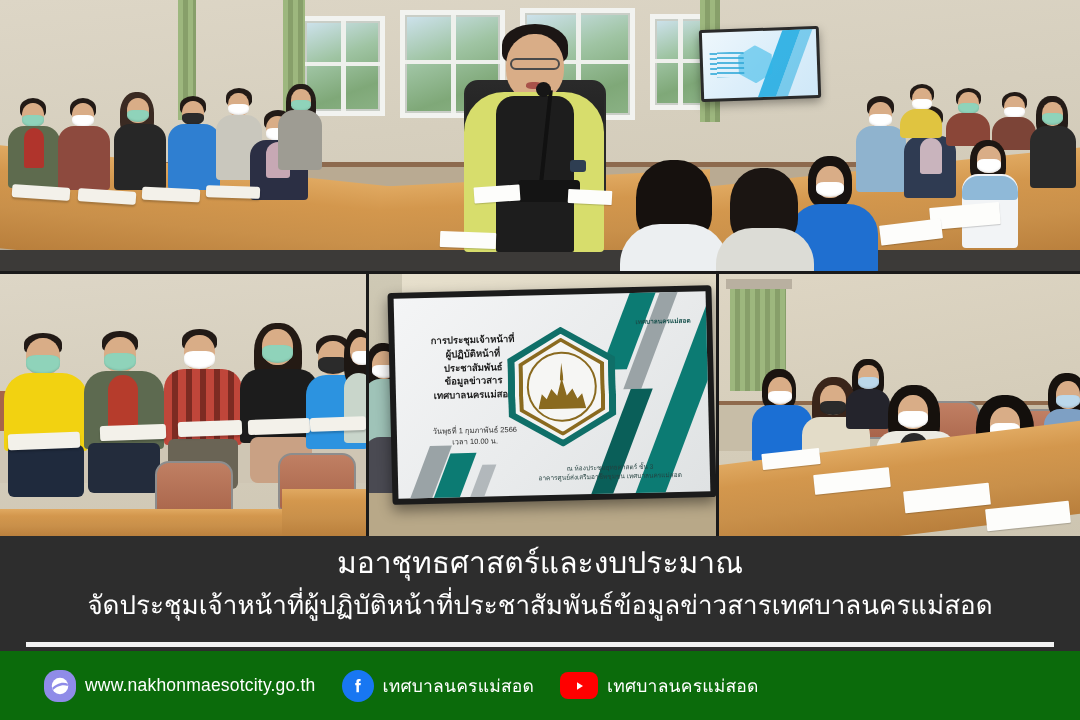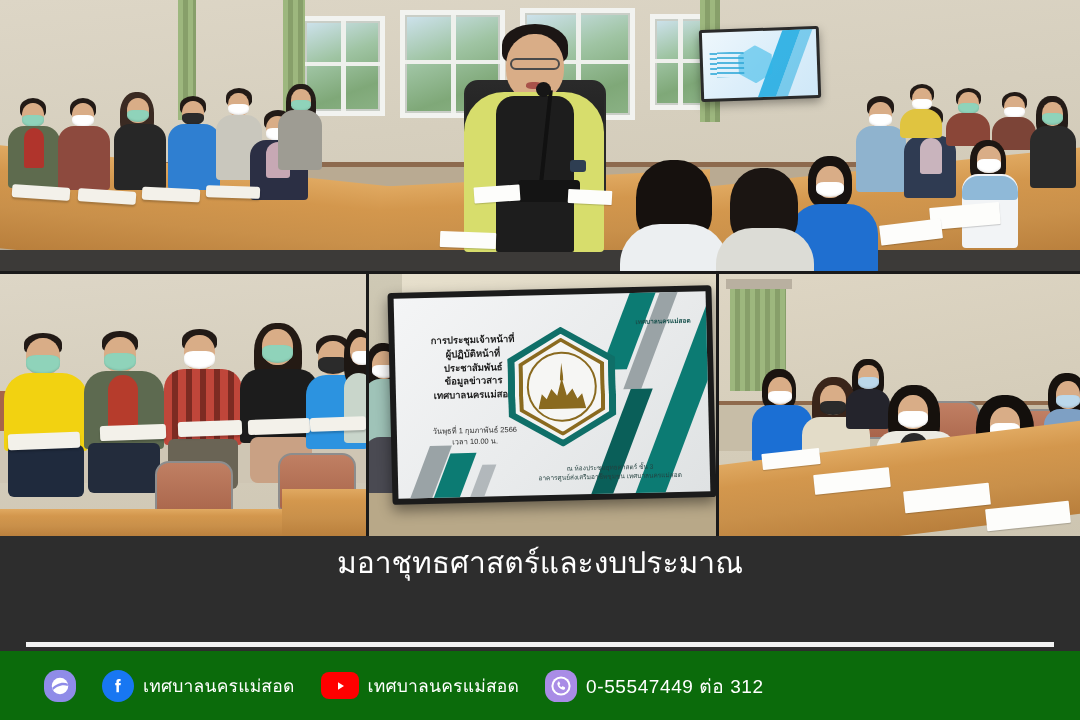--- a/index.html
+++ b/index.html
@@ -616,57 +616,49 @@
       <div class="paper" style="left:268px;top:232px;width:84px;height:22px;transform:rotate(-6deg);"></div>
     </div>
   </div>
 
   <div class="seam" style="left:366px;top:273px;width:3px;height:263px;"></div>
   <div class="seam" style="left:716px;top:273px;width:3px;height:263px;"></div>
   <div class="seam" style="left:0;top:271px;width:1080px;height:3px;"></div>
 
   <div class="caption">
     <div class="cap-line1">มอาชุทธศาสตร์และงบประมาณ</div>
+    <div class="cap-line2">จัดประชุมเจ้าหน้าที่ผู้ปฏิบัติหน้าที่ประชาสัมพันธ์ข้อมูลข่าวสารเทศบาลนครแม่สอด</div>
     <div class="cap-rule"></div>
   </div>
 
   <div class="footer">
 
     <div class="fitem">
       <span class="fico web">
         <svg width="22" height="22" viewBox="0 0 24 24" aria-hidden="true">
           <ellipse cx="12" cy="12" rx="9" ry="9" fill="#ffffff"></ellipse>
           <path d="M3.5 14 C7 10.5, 14 6.5, 20.5 9.5 L20.5 12 C14 9.5, 7.5 13.5, 4.2 16.5 Z" fill="#8f8ce8"></path>
         </svg>
       </span>
+      <span class="ftxt">www.nakhonmaesotcity.go.th</span>
     </div>
 
     <div class="fitem">
       <span class="fico fb">
         <svg width="20" height="20" viewBox="0 0 24 24" aria-hidden="true">
           <path d="M15.2 8.4h-2.1V7.1c0-.6.4-.8.7-.8h1.3V3.6h-2c-2.3 0-3 1.7-3 2.8v2h-1.4v2.8h1.4v8.2h3.0v-8.2h2.0l.4-2.8z" fill="#ffffff"></path>
         </svg>
       </span>
       <span class="ftxt">เทศบาลนครแม่สอด</span>
     </div>
 
     <div class="fitem">
       <span class="fico yt">
         <svg width="16" height="16" viewBox="0 0 24 24" aria-hidden="true">
           <path d="M9 6.5 L18 12 L9 17.5 Z" fill="#ffffff"></path>
         </svg>
       </span>
       <span class="ftxt">เทศบาลนครแม่สอด</span>
     </div>
 
-    <div class="fitem">
-      <span class="fico vb">
-        <svg width="24" height="24" viewBox="0 0 24 24" aria-hidden="true">
-          <circle cx="12" cy="12" r="9.6" fill="#ffffff"></circle>
-          <circle cx="12" cy="12" r="7.6" fill="#a98ce6"></circle>
-          <path d="M9.1 7.4c.5-.2 1 .1 1.3.6l.7 1.3c.2.5.1 1-.3 1.3l-.5.4c.4 1 1.2 1.8 2.2 2.2l.4-.5c.3-.4.8-.5 1.3-.3l1.3.7c.5.3.8.8.6 1.3-.3.9-1.2 1.5-2.2 1.3-2.8-.5-5-2.7-5.5-5.5-.2-1 .4-1.9 1.3-2.2z" fill="#ffffff"></path>
-        </svg>
-      </span>
-      <span class="ftxt phone">0-55547449 ต่อ 312</span>
-    </div>
 
   </div>
 </div>
 
 </body></html>

